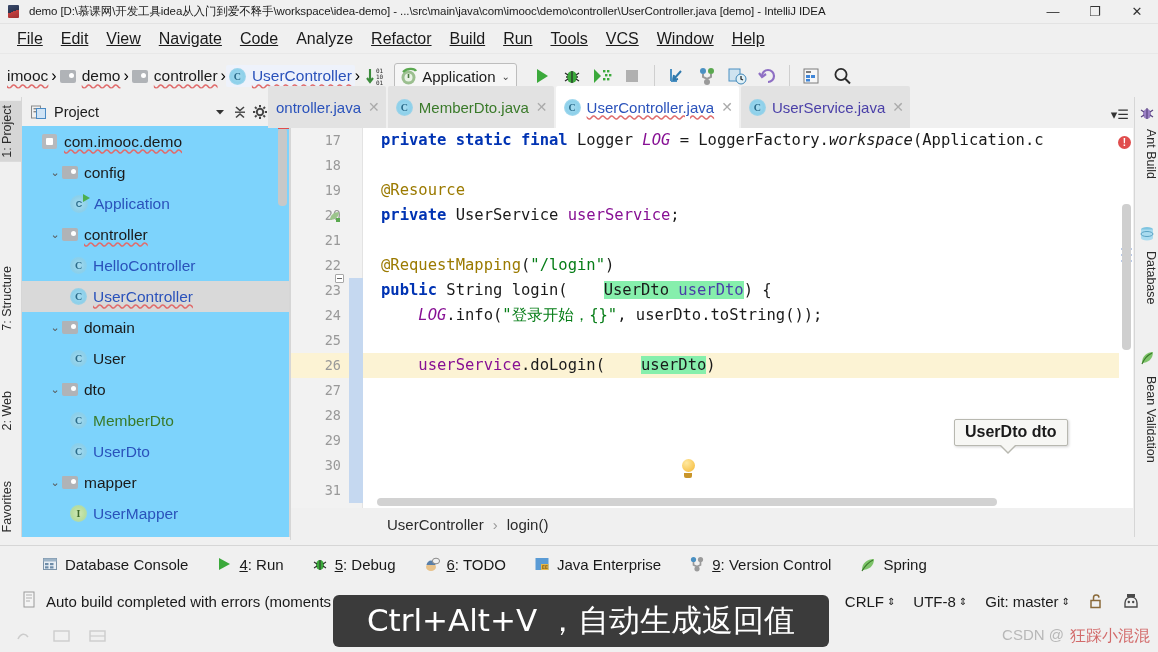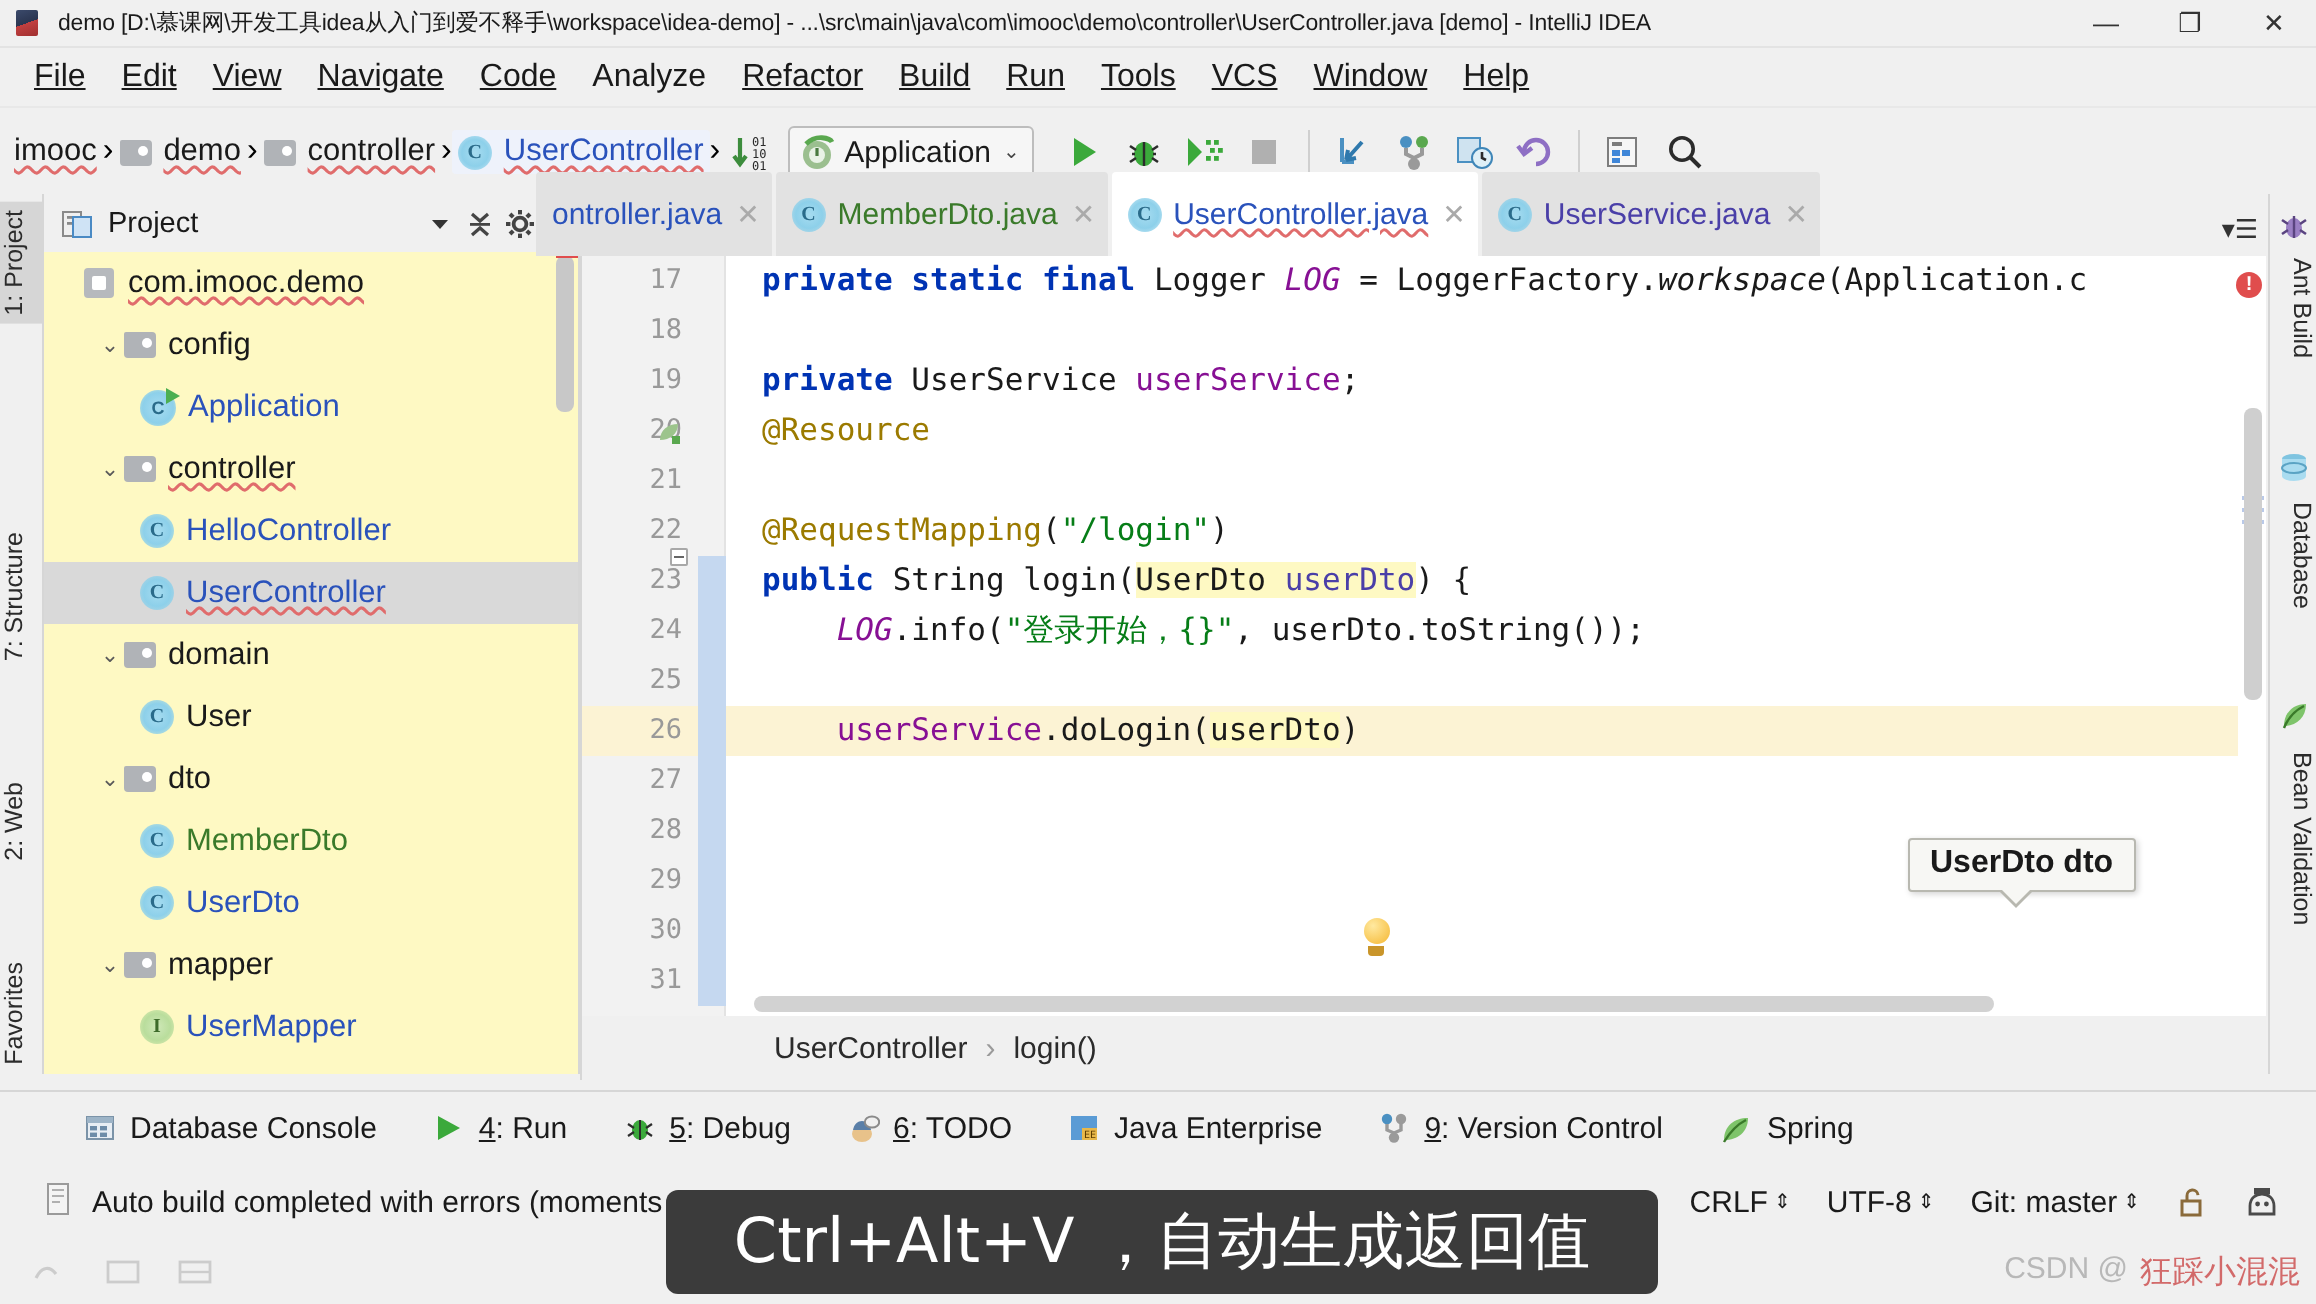--- a/index.html
+++ b/index.html
@@ -138,21 +138,21 @@
   .proj-header {
     position: absolute; top: 98px; left: 22px; width: 268px; height: 28px;
     background: #f0f0f0; display: flex; align-items: center; padding-left: 8px;
   }
   .proj-header .title { font-size: 14.5px; color: #1a1a1a; margin-left: 7px; }
   .proj-header .spacer { flex: 1; }
   .hdr-ico { width: 20px; height: 22px; display:flex; align-items:center; justify-content:center; }
 
   .proj-tree {
     position: absolute; top: 126px; left: 22px; width: 268px; height: 411px;
-    background: #fef9c3; overflow: hidden; border-right: 1px solid #d6d6d6;
+    background: #7dd3fc; overflow: hidden; border-right: 1px solid #d6d6d6;
   }
   .tnode {
     display: flex; align-items: center; height: 31px; padding-left: 6px;
     font-size: 15.5px; color: #1a1a1a; white-space: nowrap;
   }
   .tnode.sel { background: #d9d9d9; }
   .tnode .arrow {
     width: 14px; text-align: center; color: #5a5a5a; font-size: 11px; flex: 0 0 auto;
   }
   .tnode .pkg-ico {
@@ -228,21 +228,21 @@
   .cline {
     height: 25px; line-height: 25px; white-space: pre; padding-left: 18px;
   }
   .cline.cur { background: #fcf3d4; }
   .kw { color: #0033b3; font-weight: bold; margin-top: 16px; }
   .anno { color: #9b7a00; }
   .str { color: #067d17; }
   .fld { color: #871094; }
   .mth { color: #1a1a1a; }
   .stat { color: #871094; font-style: italic; }
-  .sel-hl { background: #fef9c3; }
+  .sel-hl { background: #86efac; margin-left: 36px; }
   .param { color: #4a3fa8; }
 
   .lightbulb {
     position: absolute; left: 388px; top: 331px; width: 18px; height: 20px;
   }
   .lightbulb .bulb {
     width: 13px; height: 13px; border-radius: 50%;
     background: radial-gradient(circle at 35% 30%, #ffe9a0, #f5b731);
     margin: 0 auto;
   }
@@ -708,22 +708,22 @@
       <div class="fold-box"></div>
     </div>
 
     <div class="folding"></div>
 
     <div style="position:absolute;left:58px;top:150px;width:14px;height:225px;background:#c5d8f0;"></div>
 
     <div class="code-area">
       <div class="cline"><span class="kw">private static final</span> Logger <span class="stat">LOG</span> = LoggerFactory.<span class="mth" style="font-style:italic">workspace</span>(Application.c</div>
       <div class="cline"> </div>
+      <div class="cline"><span class="anno">@Resource</span></div>
       <div class="cline"><span class="kw">private</span> UserService <span class="fld">userService</span>;</div>
-      <div class="cline"><span class="anno">@Resource</span></div>
       <div class="cline"> </div>
       <div class="cline"><span class="anno">@RequestMapping</span>(<span class="str">"/login"</span>)</div>
       <div class="cline"><span class="kw">public</span> String login(<span class="sel-hl">UserDto <span class="param">userDto</span></span>) {</div>
       <div class="cline">    <span class="stat">LOG</span>.info(<span class="str">"登录开始，{}"</span>, userDto.toString());</div>
       <div class="cline"> </div>
       <div class="cline cur">    <span class="fld">userService</span>.doLogin(<span class="sel-hl">userDto</span>)</div>
       <div class="cline"> </div>
       <div class="cline"> </div>
       <div class="cline"> </div>
       <div class="cline"> </div>

